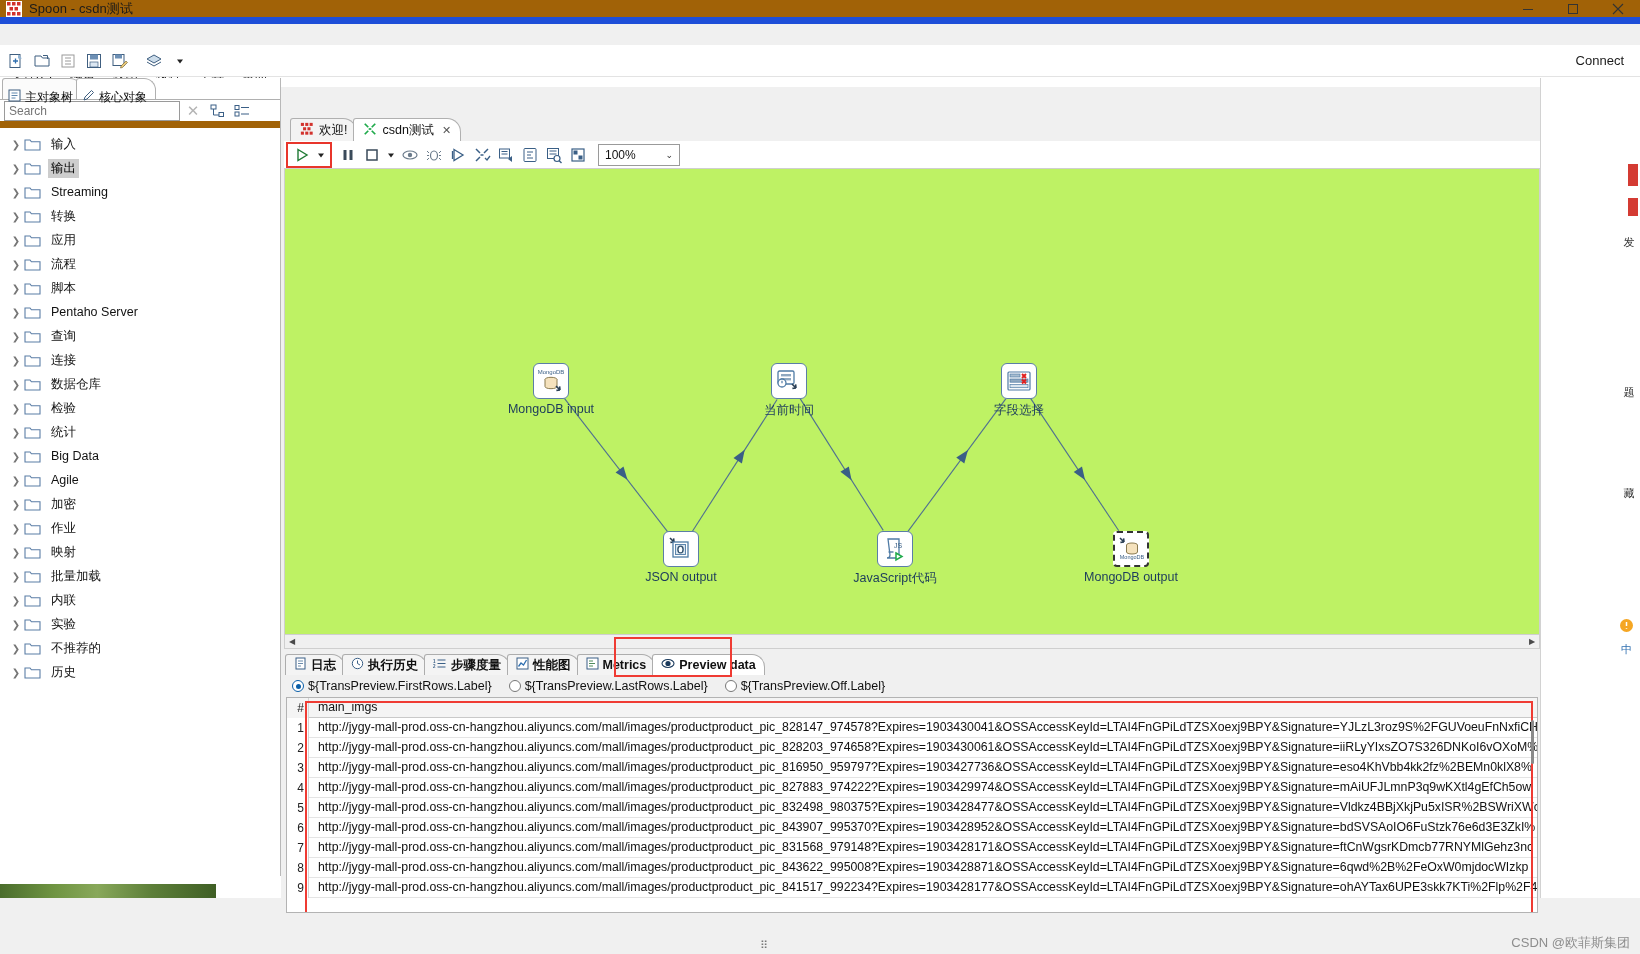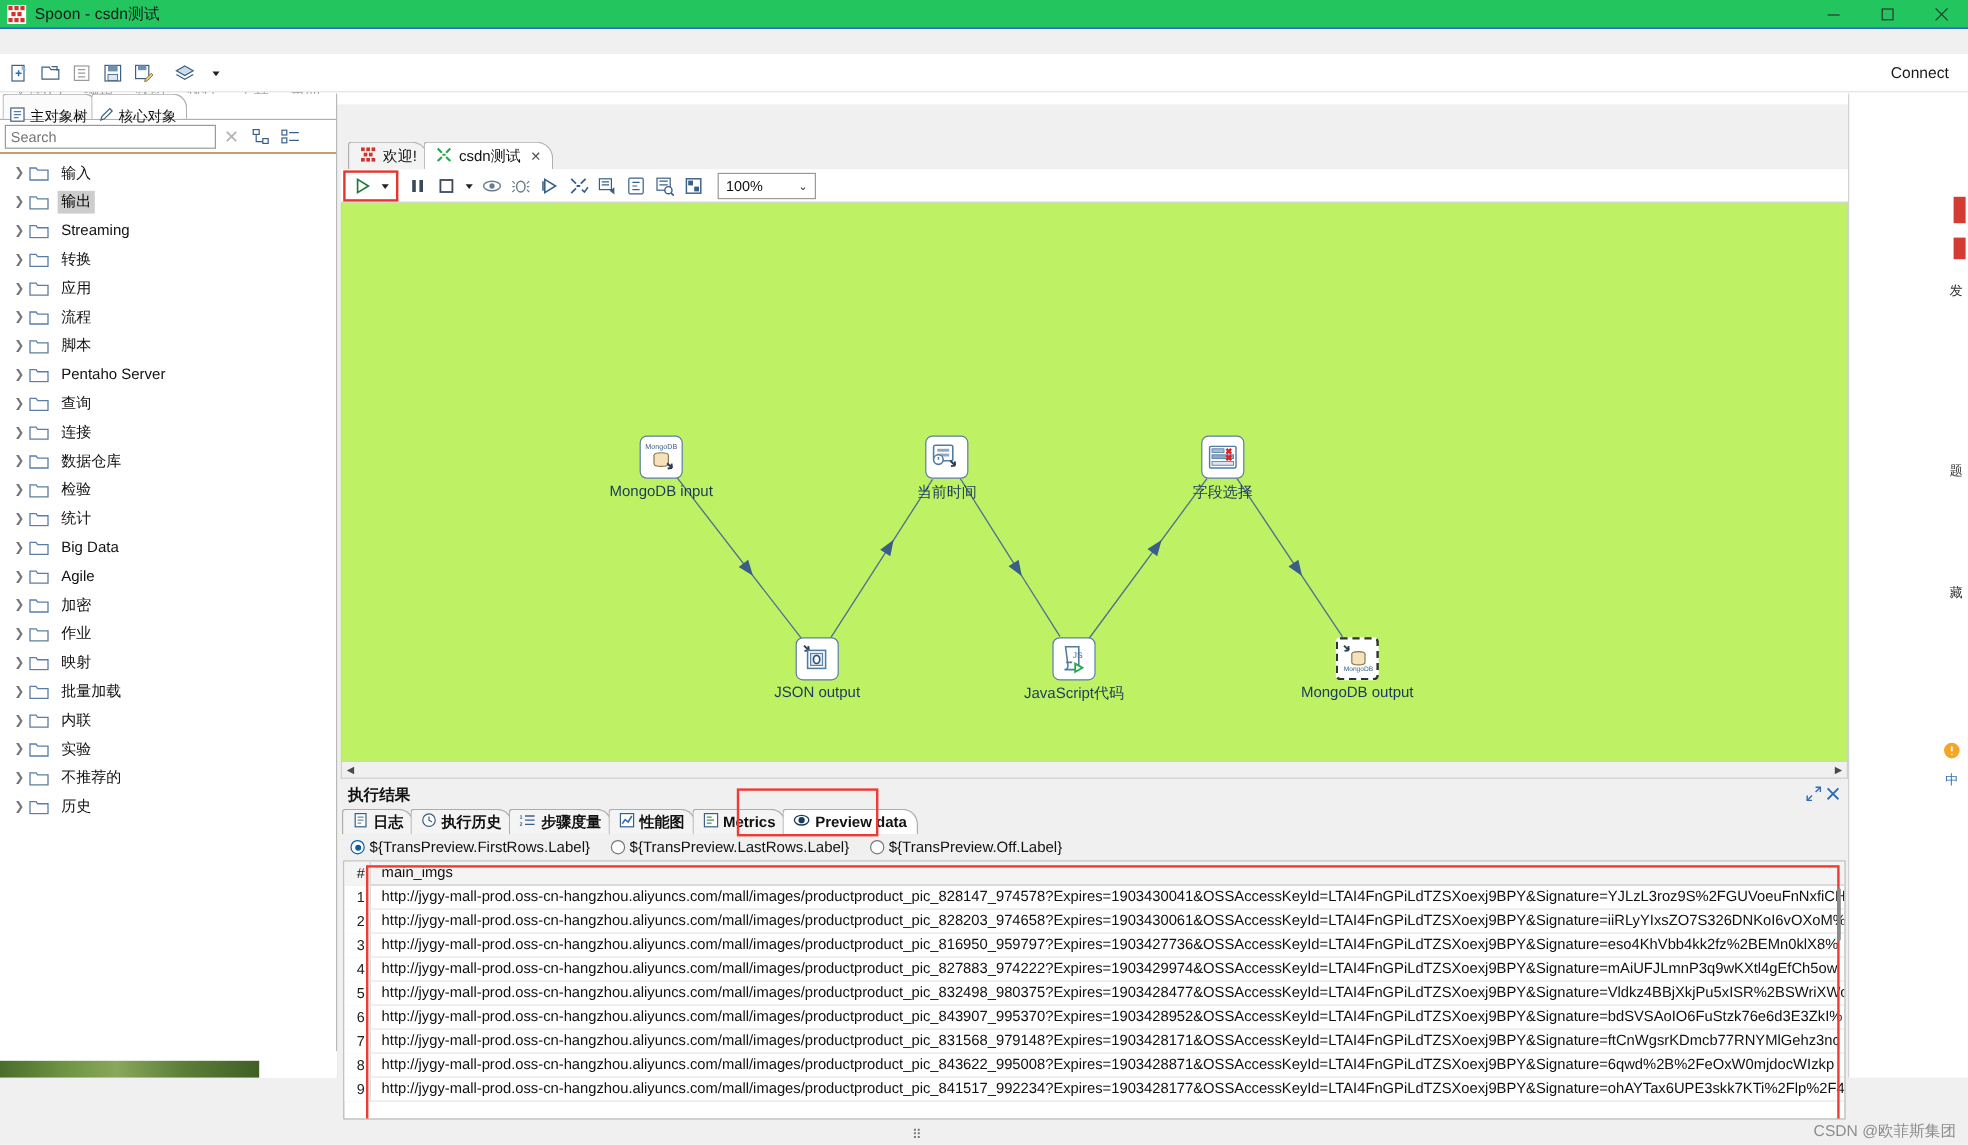--- a/index.html
+++ b/index.html
@@ -10,22 +10,22 @@
     font-family: "Liberation Sans", sans-serif;
     font-size: 12px;
     background: #ffffff;
     color: #1c1c1c;
   }
   #app { position: relative; width: 1640px; height: 954px; background: #f0f0f0; }
 
   
   .titlebar {
     position: absolute; left: 0; top: 0; width: 1640px; height: 24px;
-    background: #22c55e; display: flex; align-items: center;
-    border-bottom: 1px solid #1d4ed8;
+    background: #a16207; display: flex; align-items: center;
+    border-bottom: 7px solid #1d4ed8;
   }
   .title-icon {
     width: 16px; height: 16px; margin-left: 6px; margin-right: 7px;
     position: relative; flex: none;
   }
   .title-text { font-size: 13px; color: #1a1a1a; letter-spacing: .1px; }
   .win-btns { margin-left: auto; display: flex; height: 24px; }
   .win-btn {
     width: 45px; height: 24px; display: flex; align-items: center; justify-content: center;
     color: #222; font-size: 13px;
@@ -64,21 +64,21 @@
     border-bottom: 1px solid #b0b0b0; background: #ffffff; }
   .lp-tab {
     display: flex; align-items: center; gap: 4px; height: 21px; padding: 16px 8px 0 5px;
     font-size: 12px; color: #111; border: 1px solid #b0b0b0; border-bottom: none;
     border-radius: 3px 12px 0 0; background: #fbfbfb; position: relative;
   }
   .lp-tab.active { background: #ffffff; }
   .lp-tab:nth-child(2) { margin-left: -6px; }
   .searchrow {
     display: flex; align-items: center; height: 28px; padding: 0 4px;
-    border-bottom: 1px solid #a16207; background: #ffffff;
+    border-bottom: 7px solid #a16207; background: #ffffff;
   }
   .search-input {
     width: 176px; height: 20px; border: 1px solid #9a9a9a; background: #fff;
     font-family: "Liberation Sans", sans-serif; font-size: 12px; padding: 0 4px;
     color: #666; outline: none;
   }
   .search-clear { width: 26px; height: 22px; display: flex; align-items: center; justify-content: center; color: #b4b4b4; font-size: 15px; }
   .icon-btn { width: 24px; height: 22px; display: flex; align-items: center; justify-content: center; }
   .tree { padding-top: 4px; overflow: hidden; height: 768px; }
   .tree-item {
@@ -725,37 +725,20 @@
           </div>
         </div>
     </div>
 
     <div class="hscroll">
       <span class="arrow">◀</span>
       <span class="arrow">▶</span>
     </div>
 
     <div class="results">
-      <div class="res-head">
-        <span class="res-title">执行结果</span>
-        <span class="res-tools">
-          <span>
-            <svg width="13" height="13" viewBox="0 0 13 13">
-                <path d="M1 8 L1 12 L5 12" fill="none" stroke="#2f6fb0" stroke-width="1.2"></path>
-                <path d="M12 5 L12 1 L8 1" fill="none" stroke="#2f6fb0" stroke-width="1.2"></path>
-                <path d="M1 12 L5 8 M12 1 L8 5" stroke="#2f6fb0" stroke-width="1.2"></path>
-              </svg>
-          </span>
-          <span>
-            <svg width="13" height="13" viewBox="0 0 13 13">
-                <path d="M2 2 L11 11 M11 2 L2 11" stroke="#2f6fb0" stroke-width="1.6"></path>
-              </svg>
-          </span>
-        </span>
-      </div>
 
       <div class="res-tabs" id="restabs-host">
           <div class="res-tab">
             <span><svg width="13" height="13" viewBox="0 0 13 13">
                 <rect x="2" y="1" width="9" height="11" fill="#fff" stroke="#3a5f86"></rect>
                 <path d="M4 4h5M4 6.5h5M4 9h3" stroke="#6b8bab"></path>
               </svg></span>
             <span>日志</span>
           </div>
           <div class="res-tab">

